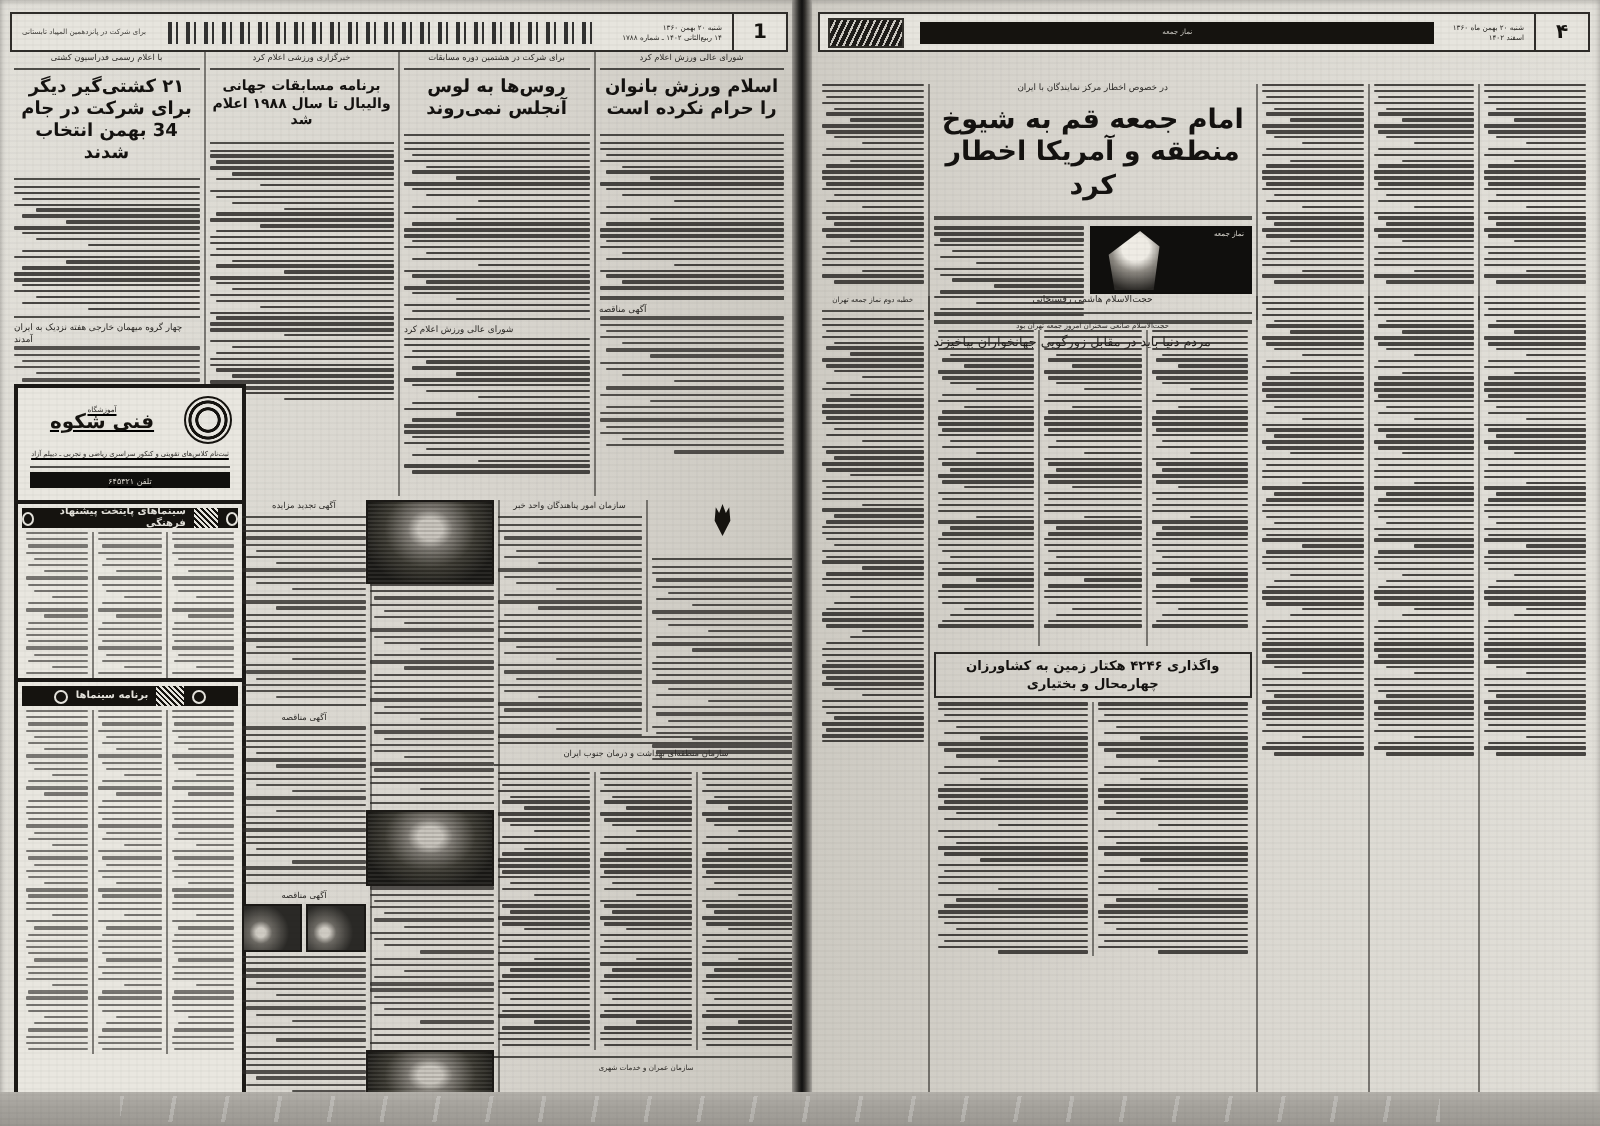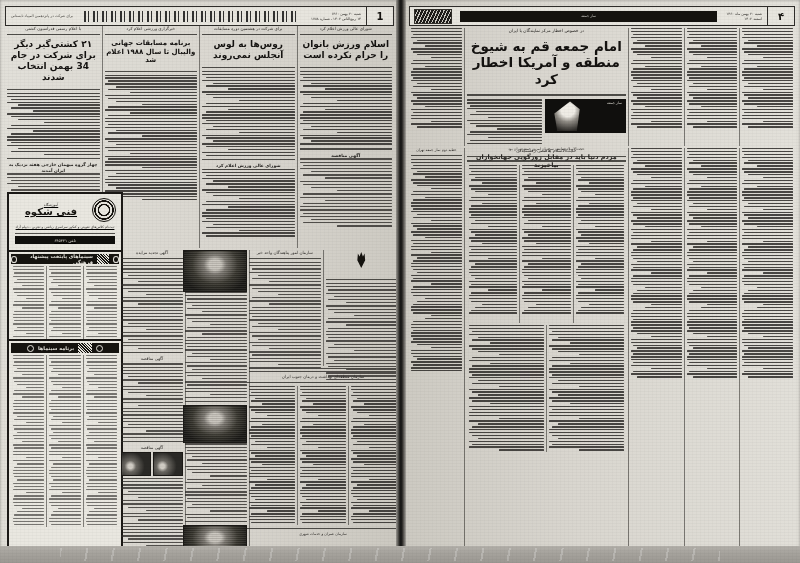--- a/index.html
+++ b/index.html
@@ -58,21 +58,21 @@
   .tx i:nth-child(11n){width:60%}
   .tx.dense i{height:1.4px;margin-bottom:1.5px;opacity:.84}
   .tx.light i{opacity:.6}
   .rule{height:0;border-top:1px solid #2b2926;margin:3px 0;opacity:.8}
   .rule.thick{border-top-width:2px}
   .rule.dbl{border-top:1px solid #2b2926;border-bottom:1px solid #2b2926;height:2px}
 
   .hl{font-family:"DejaVu Sans",sans-serif;font-weight:bold;color:#141210;text-align:center;
       line-height:1.22;letter-spacing:-.2px;}
   .kicker{font-size:4.2px;text-align:center;color:#2b2926;margin-bottom:2px;}
-  .subhead{font-size:4.6px;text-align:center;color:#201e1b;font-weight:bold;line-height:1.3;}
+  .subhead{font-size:4.6px;text-align:left;color:#201e1b;font-weight:normal;line-height:1.3;}
   .caption{font-size:3.6px;text-align:center;color:#2b2926;}
 
   .photo{background:#2b2926;position:relative;overflow:hidden;border:1px solid #1b1916;}
   .photo:before{content:"";position:absolute;inset:0;
     background:
       radial-gradient(ellipse at 50% 34%,#c9c5bd 0 14%,#7e7a73 26%,#39372f 52%,#1a1916 80%),
       linear-gradient(180deg,rgba(255,255,255,.08),rgba(0,0,0,.45));}
   .photo.grainy:after{content:"";position:absolute;inset:0;
     background:repeating-linear-gradient(0deg,rgba(255,255,255,.07) 0 1px,rgba(0,0,0,.1) 1px 2px);}
   .photo.scene:before{
@@ -1081,21 +1081,21 @@
         <div class="datelines">
           <div class="dl">شنبه ۲۰ بهمن ماه ۱۳۶۰</div>
           <div class="dl">اسفند ۱۴۰۲</div>
         </div>
         <div class="bcblock">
           <span>نماز جمعه</span>
         </div>
         <div class="logo"></div>
       </div>
 
-      <div class="colwrap" style="top:22px;height:118px">
+      <div class="colwrap" style="top:36px;height:118px">
         <div class="col" style="width:14%">
           <div class="tx dense">
               <i></i>
               <i></i>
               <i></i>
               <i></i>
               <i></i>
               <i></i>
               <i></i>
               <i></i>
@@ -1710,20 +1710,23 @@
                     <i></i>
                     <i></i>
                     <i></i>
                     <i></i>
                     <i></i>
                     <i></i>
                   </div>
                 </div>
             </div>
 
+            <div style="border:1px solid #2b2926;margin-top:3px;padding:2px 3px">
+              <div class="hl" style="font-size:6.6px;line-height:1.3">واگذاری ۴۲۴۶ هکتار زمین به کشاورزان چهارمحال و بختیاری</div>
+            </div>
             <div class="colwrap" style="position:relative;display:flex;margin-top:2px">
               <div class="col" style="width:50%">
                   <div class="tx dense">
                     <i></i>
                     <i></i>
                     <i></i>
                     <i></i>
                     <i></i>
                     <i></i>
                     <i></i>

